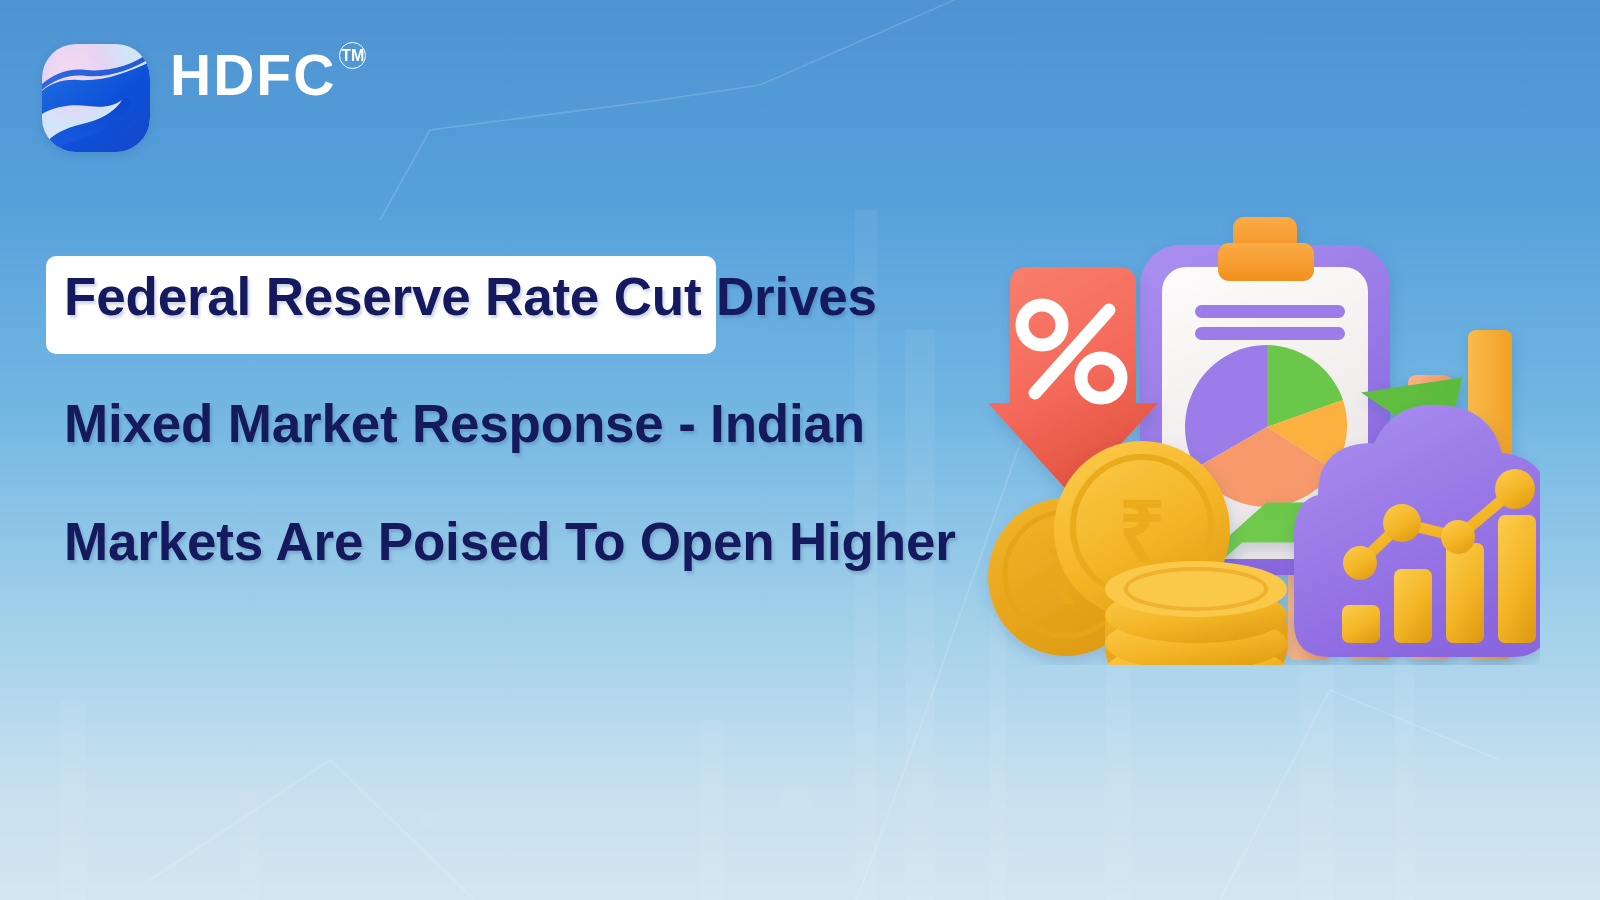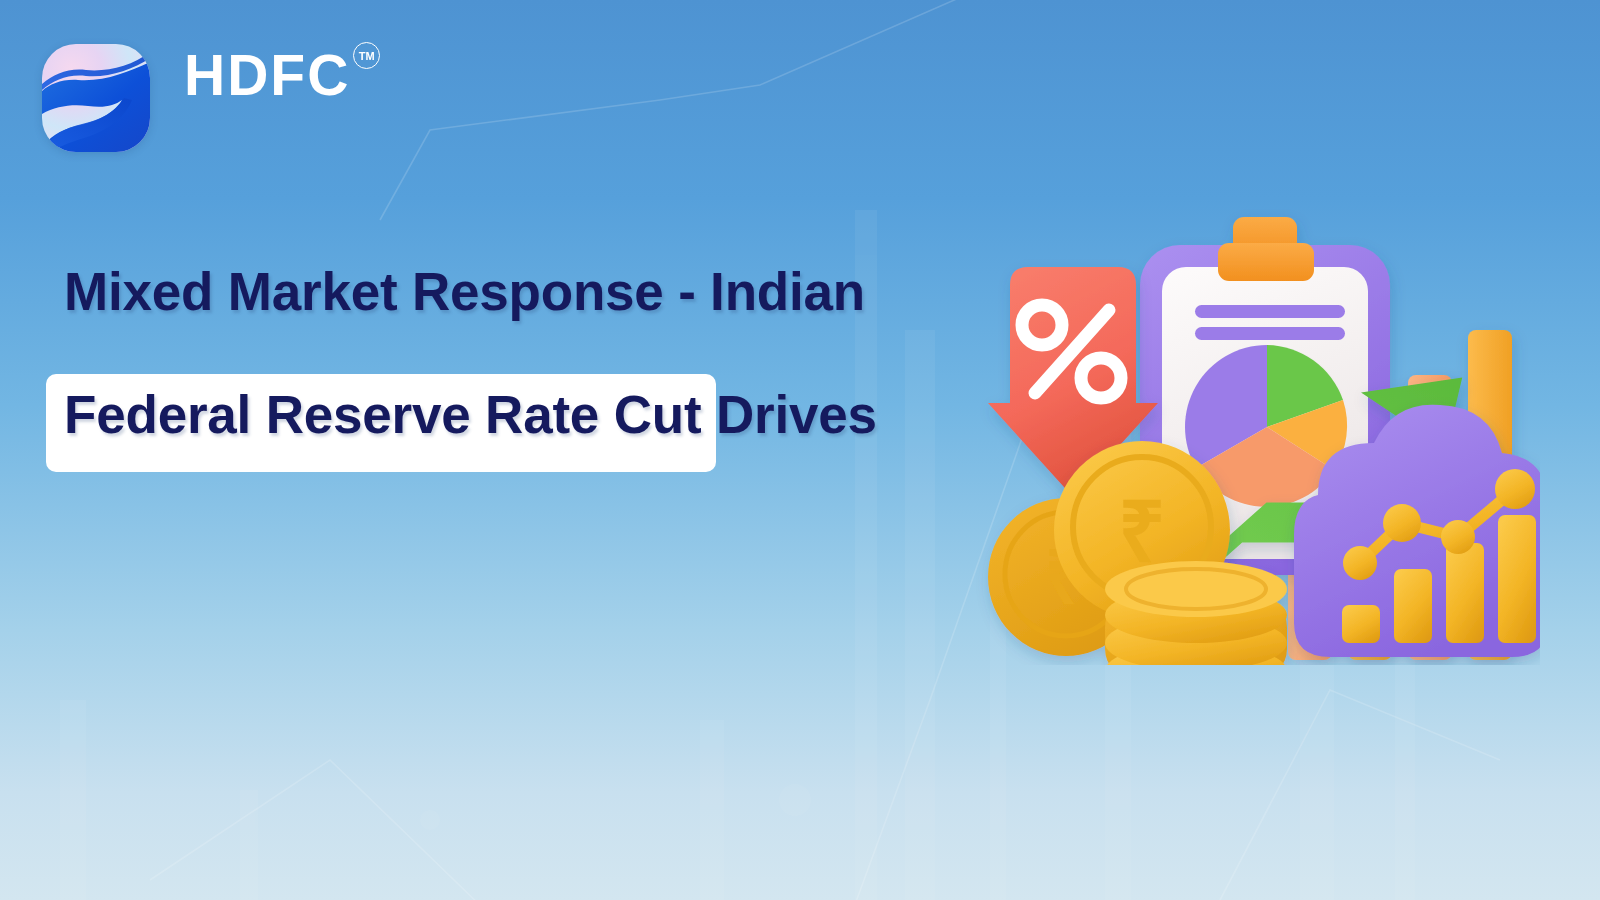--- a/index.html
+++ b/index.html
@@ -35,36 +35,36 @@
   .logo-mark {
     width:108px; height:108px; border-radius:34px;
     background:
       radial-gradient(circle at 28% 24%, #f6d9ef 0%, #e7d4f3 26%, #cfe6f8 52%, #eadcf2 78%, #f3e2ef 100%);
     position:relative; overflow:hidden;
     box-shadow:0 2px 8px rgba(20,60,110,.18);
     flex:none;
   }
   .logo-mark svg { position:absolute; inset:0; }
 
-  .logo-words { position:relative; padding-top:6px;margin-left:14px; }
+  .logo-words { position:relative; padding-top:6px; }
   .logo-words .line {
     color:#ffffff;
     font-size:57px;
     font-weight:700;
     letter-spacing:2px;
     line-height:50px;
     display:block;
     font-family:"Liberation Sans", sans-serif;
   }
   .logo-words .line.second { letter-spacing:3px; margin-top:8px; }
   .tm {
     position:absolute; right:-30px; top:-2px;
     width:27px; height:27px; border-radius:50%;
     border:1.8px solid #ffffff;
-    color:#ffffff; font-size:11px; font-weight:700;
+    color:#ffffff; font-size:16px; font-weight:700;
     display:flex; align-items:center; justify-content:center;
     letter-spacing:0;
   }
 
   
   .headline {
     position:absolute; left:46px; top:248px;
     width:1000px;
   }
   .hl-row { position:relative; height:118px; }
@@ -146,26 +146,29 @@
         <path d="M0 108 C 8 92, 22 84, 40 80 C 58 76, 74 68, 82 54 L 90 56 C 82 76, 62 88, 42 94 C 26 99, 14 104, 8 108 Z" fill="url(#swooshB)" opacity="0.85"></path>
       </svg>
     </div>
     <div class="logo-words">
       <span class="line">HDFC</span>
       <span class="tm">TM</span>
     </div>
   </div>
 
   <div class="headline">
-    <div class="hl-row r2">
-      <span class="hl-text">Mixed Market Response - Indian</span>
-    </div>
     <div class="hl-row r1">
       <div class="hl-highlight"></div>
       <span class="hl-text">Federal Reserve Rate Cut Drives</span>
+    </div>
+    <div class="hl-row r2">
+      <span class="hl-text">Mixed Market Response - Indian</span>
+    </div>
+    <div class="hl-row r3">
+      <span class="hl-text">Markets Are Poised To Open Higher</span>
     </div>
   </div>
 
   <div class="illustration">
     <svg viewBox="0 0 570 460">
       <defs>
         <linearGradient id="gRed" x1="0" y1="0" x2="0.4" y2="1">
           <stop offset="0%" stop-color="#f97f6d"></stop>
             <stop offset="60%" stop-color="#f4695a"></stop>
             <stop offset="100%" stop-color="#e2543f"></stop>

